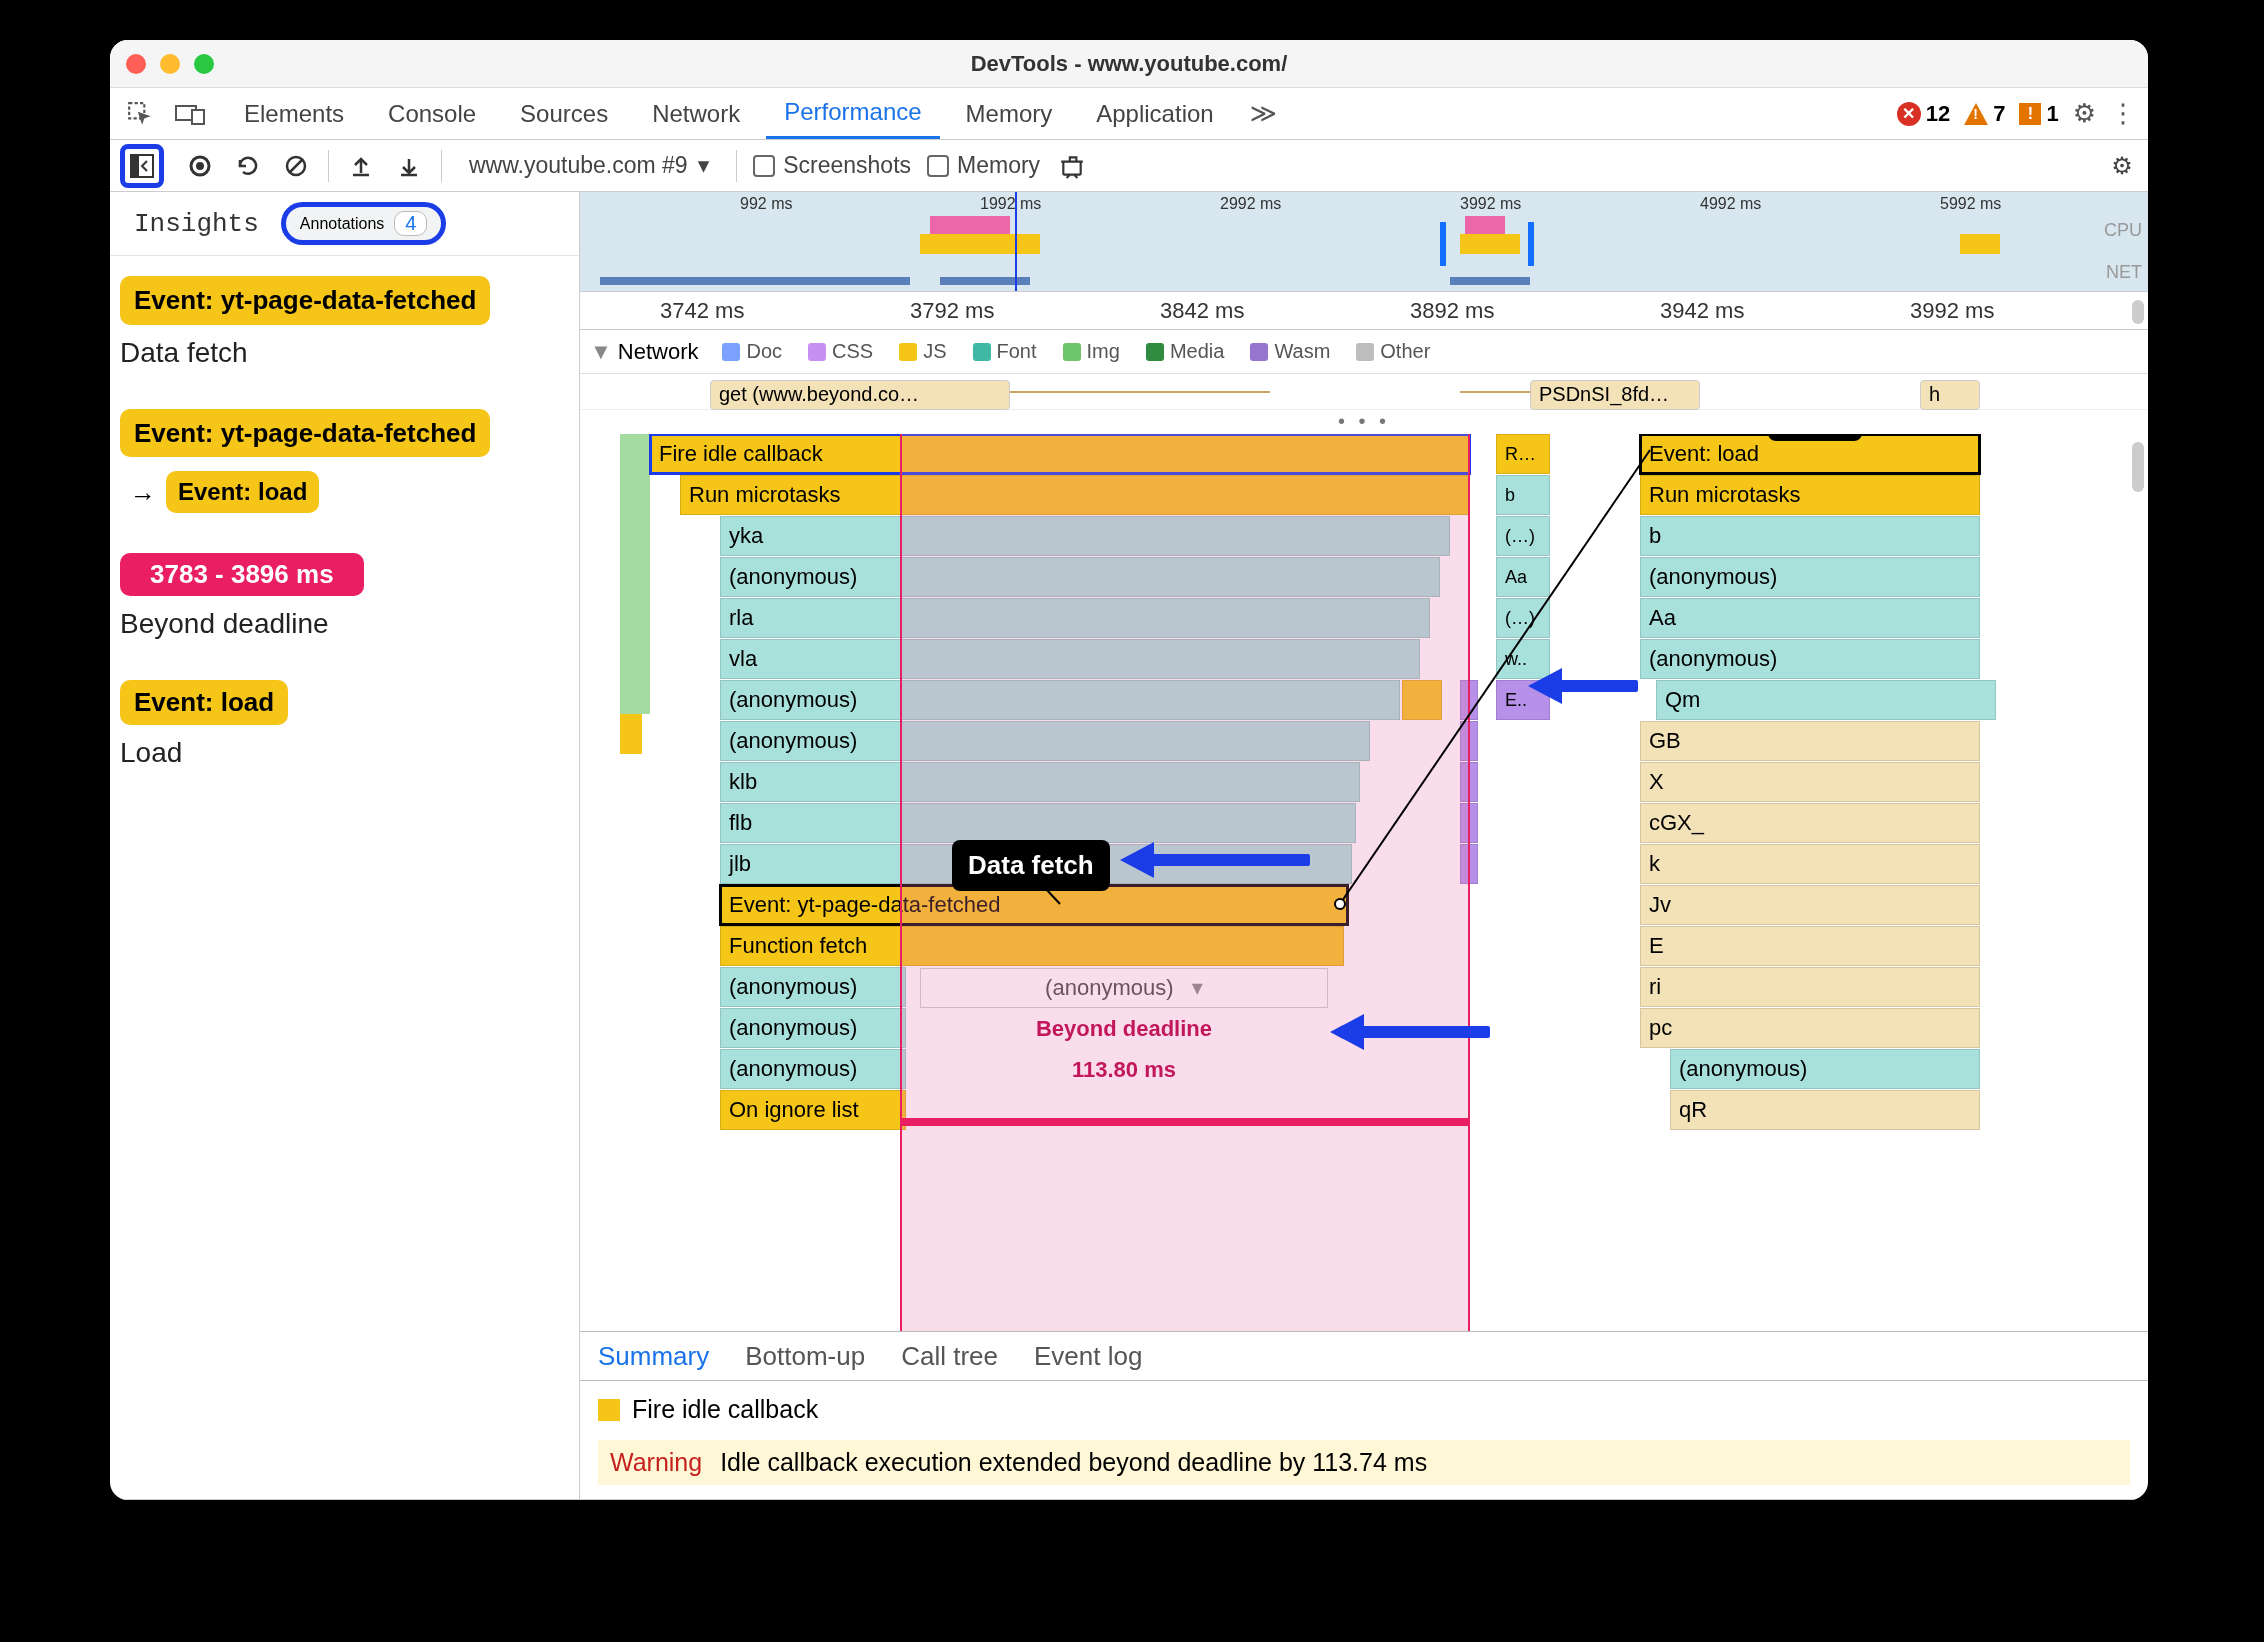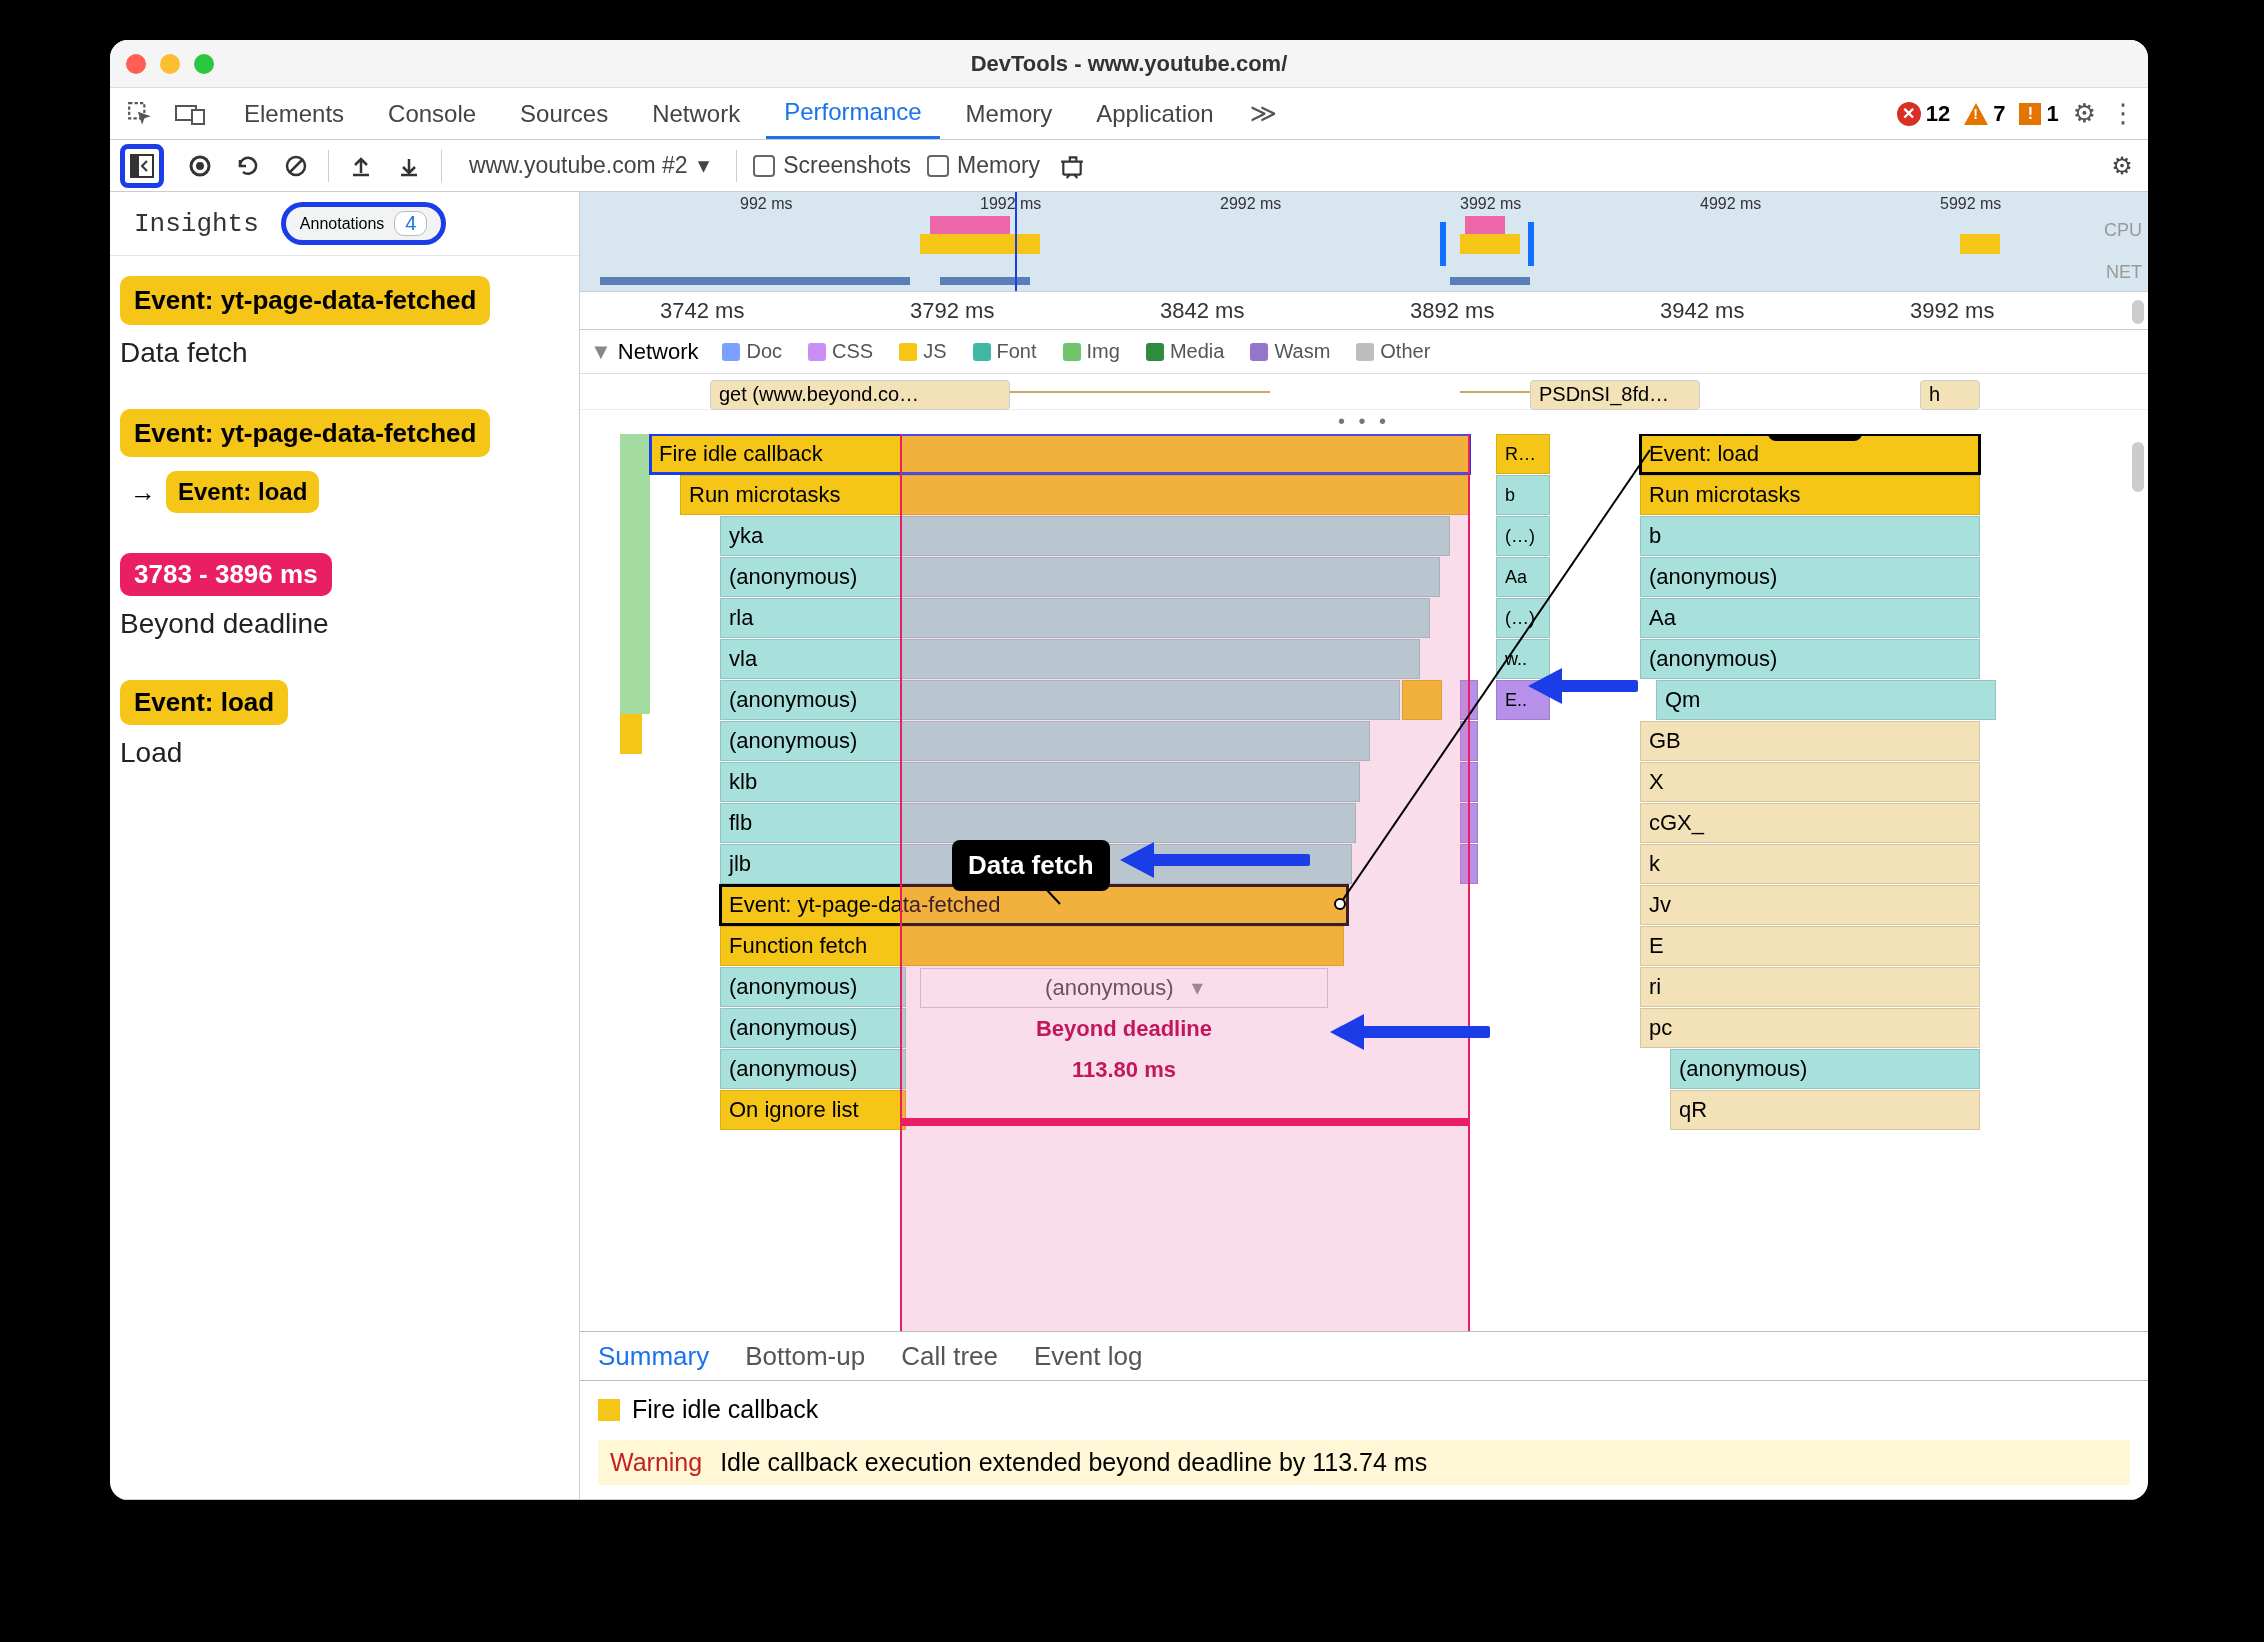--- a/index.html
+++ b/index.html
@@ -34,21 +34,21 @@
   .cb-box { width:22px; height:22px; border:2px solid #666; border-radius:4px; }
   
   .content { display:flex; flex:1; min-height:0; border-bottom:1px solid #ccc; }
   .sidebar { width: 470px; border-right:1px solid #ccc; display:flex; flex-direction:column; }
   .sidetabs { display:flex; gap:12px; padding:10px 14px; border-bottom:1px solid #e5e5e5; align-items:center; }
   .sidetab { font-size:26px; color:#333; padding:4px 10px;font-family:Liberation Mono, monospace; }
   .ann-tab { border:5px solid #1a3de8; border-radius:22px; padding:4px 14px; display:flex; align-items:center; gap:10px; background:#f1f3f4; }
   .ann-count { background:#fff; border:1px solid #bbb; border-radius:10px; padding:0 10px; font-size:20px; color:#1a73e8; }
   .sidebody { flex:1; padding:20px 10px 10px 10px; overflow:auto; }
   .chip-yellow { background:#f5c518; color:#000; font-weight:600; border-radius:10px; padding:8px 14px; display:inline-block; font-size:26px; line-height:1.25; }
-  .chip-pink { background:#e91e63; color:#fff; font-weight:700; border-radius:10px; padding:6px 14px; display:inline-block; font-size:26px; }
+  .chip-pink { background:#e91e63; color:#fff; font-weight:700; border-radius:10px; padding:6px 30px; display:inline-block; font-size:26px; }
   .ann-item { margin-bottom:40px; }
   .ann-label { font-size:28px; color:#222; margin-top:12px; }
   .arrow-load { display:flex; align-items:center; gap:10px; margin-top:14px; margin-left:10px; }
   .hide-row { display:flex; align-items:center; gap:12px; padding:12px 14px; border-top:1px solid #eee; font-size:26px; }
   .hide-row .cb-box { width:26px; height:26px; border-radius:6px; }
 
   
   .main { flex:1; display:flex; flex-direction:column; min-width:0; }
   .overview { height:100px; border-bottom:1px solid #ccc; position:relative; background:#d8e6f0; }
   .ov-tick { position:absolute; top:3px; font-size:16px; color:#333; }
@@ -188,21 +188,21 @@
         </svg>
       </div>
     <div class="iconbtn">
         <svg width="24" height="24" viewBox="0 0 24 24">
           <path d="M12 5 V19 M6 13 L12 19 L18 13" fill="none" stroke="#333" stroke-width="2.5"></path>
           <line x1="4" y1="21" x2="20" y2="21" stroke="#333" stroke-width="2.5"></line>
         </svg>
       </div>
     <div style="width:1px;height:32px;background:#ccc"></div>
     <div class="select-profile">
-      <span>www.youtube.com #2</span>
+      <span>www.youtube.com #9</span>
       <span>▾</span>
     </div>
     <div style="width:1px;height:32px;background:#ccc"></div>
     <label class="cb">
         <span class="cb-box"></span>
         <span>Screenshots</span>
       </label>
     <label class="cb">
         <span class="cb-box"></span>
         <span>Memory</span>

